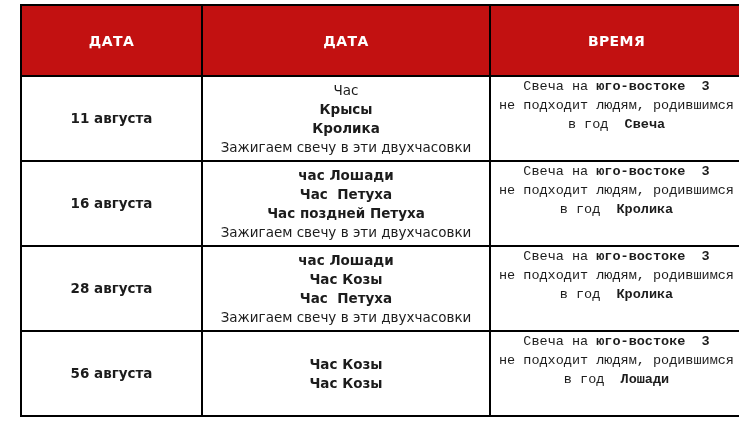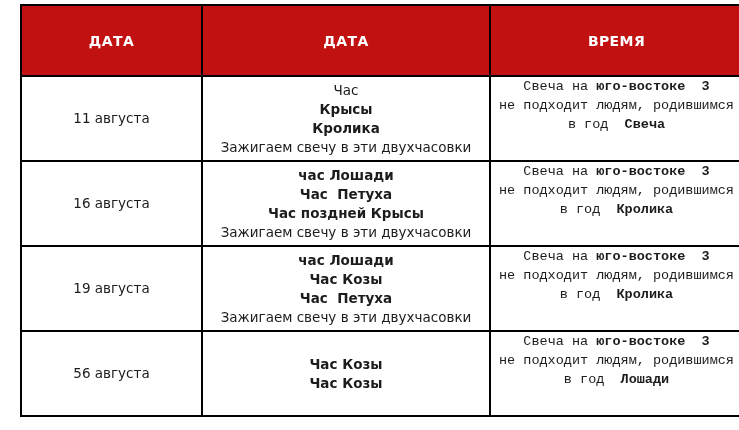--- a/index.html
+++ b/index.html
@@ -37,21 +37,21 @@
   table.schedule td {
     height: 83px;
     color: #1c1c1c;
     text-align: center;
     font-size: 13.5px;
     line-height: 19px;
     background: #ffffff;
   }
   td.date-cell {
     vertical-align: middle;
-    font-weight: normal;
+    font-weight: bold;
     font-size: 14px;
     border-radius: 19px;
   }
   td.time-cell {
     vertical-align: middle;
     margin-left: 16px;
   }
   td.sector-cell {
     vertical-align: top;
     padding-top: 5px;
@@ -99,33 +99,33 @@
           </td>
   </tr>
 
   <tr>
     <td class="date-cell">
       <div class="line">16 августа</div>
     </td>
     <td class="time-cell">
             <div class="line b">час Лошади</div>
             <div class="line b">Час  Петуха</div>
-            <div class="line b">Час поздней Крысы</div>
+            <div class="line b">Час поздней Петуха</div>
             <div class="line">Зажигаем свечу в эти двухчасовки</div>
           </td>
     <td class="sector-cell">
             <div class="line"><span>Свеча на </span><span class="b">юго-востоке  3</span></div>
             <div class="line"><span>не подходит людям, родившимся</span></div>
             <div class="line"><span>в год  </span><span class="b">Кролика</span></div>
           </td>
   </tr>
 
   <tr>
     <td class="date-cell">
-      <div class="line">19 августа</div>
+      <div class="line">28 августа</div>
     </td>
     <td class="time-cell">
             <div class="line b">час Лошади</div>
             <div class="line b">Час Козы</div>
             <div class="line b">Час  Петуха</div>
             <div class="line">Зажигаем свечу в эти двухчасовки</div>
           </td>
     <td class="sector-cell">
             <div class="line"><span>Свеча на </span><span class="b">юго-востоке  3</span></div>
             <div class="line"><span>не подходит людям, родившимся</span></div>

